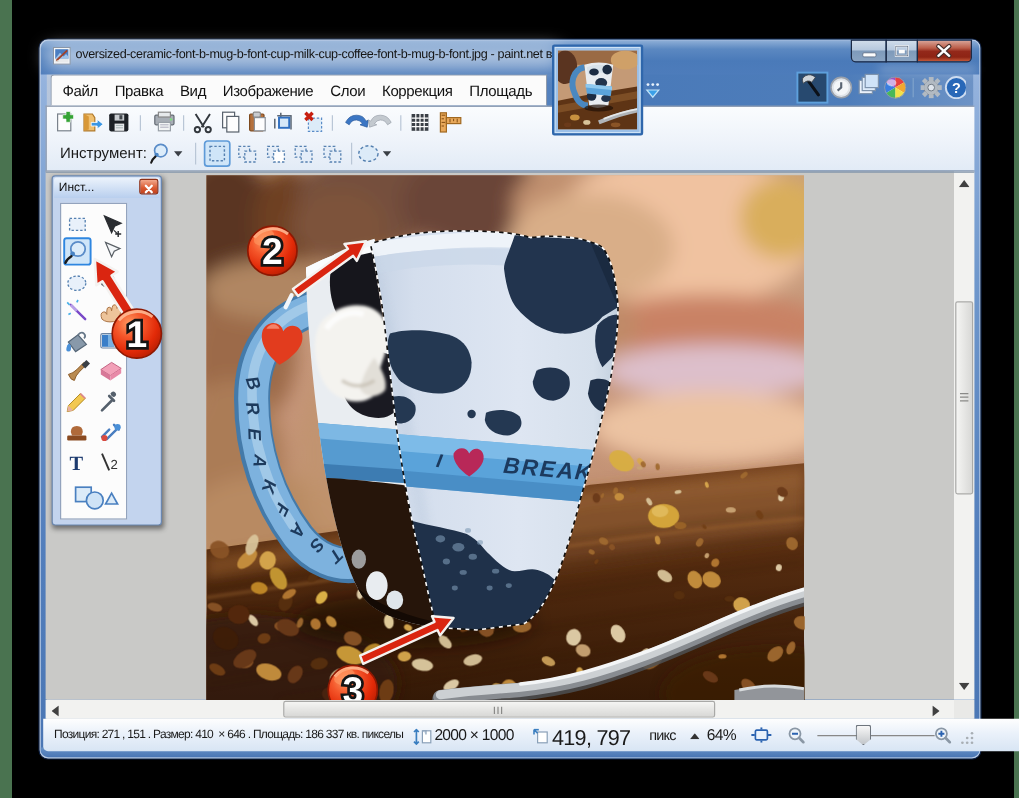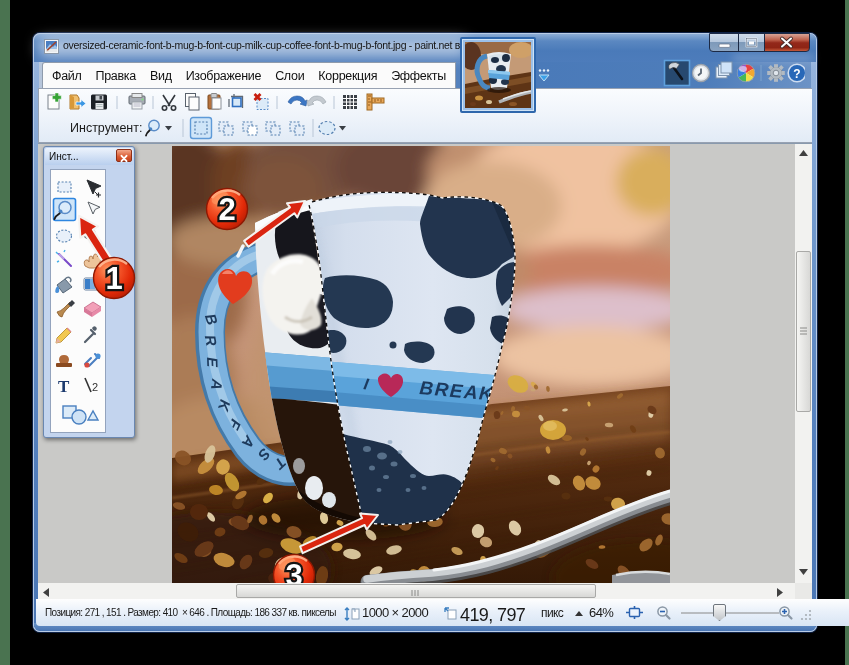--- a/index.html
+++ b/index.html
@@ -24,21 +24,21 @@
 .mi{font-size:12.5px;color:#111;padding:0 7px;letter-spacing:-0.3px;}
 
 #thumbtab{left:427px;top:4px;width:72px;height:72px;border:2px solid #2f67ac;border-radius:2px;background:#9cc0e8;box-shadow:inset 0 0 0 1px #cfe3f6;z-index:6;}
 #thumbimg{left:3px;top:3px;width:66px;height:66px;}
 #tabmore{left:504px;top:35px;width:14px;height:14px;}
 
 #utilicons{left:627px;top:26px;width:145px;height:30px;}
 
 #toolbar{left:5px;top:55px;width:774px;height:55px;background:linear-gradient(180deg,#fafcfe 0%,#eef3fa 55%,#e2ebf6 100%);border:1px solid #98a2b2;border-right:none;box-sizing:border-box;}
 #tb1{left:6px;top:3px;width:760px;height:22px;}
-#tb2{left:6px;top:27px;width:760px;height:24px;margin-left:20px;}
+#tb2{left:6px;top:27px;width:760px;height:24px;}
 #tooltext{position:absolute;left:5px;top:5px;font-size:12.5px;color:#1a1a1a;}
 
 #canvas{left:5px;top:110px;width:757px;height:440px;background:#c9c9c7;border-top:1px solid #8899ad;box-sizing:border-box;}
 #photo{left:134px;top:2px;width:498px;height:438px;}
 
 #vsb{left:762px;top:110px;width:17px;height:440px;background:#f2f2f0;border-top:1px solid #8899ad;box-sizing:border-box;}
 #vthumb{left:1px;top:107px;width:15px;height:161px;background:linear-gradient(90deg,#f5f5f3,#d8d8d6);border:1px solid #a9a9a7;border-radius:2px;box-sizing:border-box;}
 #hsb{left:5px;top:550px;width:757px;height:16px;background:#f2f2f0;}
 #hthumb{left:198px;top:1px;width:360px;height:14px;background:linear-gradient(180deg,#f5f5f3,#d8d8d6);border:1px solid #a9a9a7;border-radius:2px;box-sizing:border-box;}
 #sbcorner{left:762px;top:550px;width:17px;height:16px;background:#e9e9e7;}
@@ -84,21 +84,21 @@
             <path d="M17,4.5 L26,12.5 M26,4.5 L17,12.5" stroke="#fdfdfd" stroke-width="2" stroke-linecap="round"></path>
           </svg></div>
   </div>
   <div id="menubar" class="abs">
     <span class="mi">Файл</span>
         <span class="mi">Правка</span>
         <span class="mi">Вид</span>
         <span class="mi">Изображение</span>
         <span class="mi">Слои</span>
         <span class="mi">Коррекция</span>
-        <span class="mi">Эффекты</span>
+        <span class="mi">Площадь</span>
   </div>
   <div id="thumbtab" class="abs">
         <div id="thumbimg" class="abs"><svg width="66" height="66" viewBox="0 0 66 66">
     <rect width="66" height="66" fill="#c49a76"></rect>
     <rect x="0" y="0" width="66" height="12" fill="#9a6a44"></rect>
     <ellipse cx="6" cy="14" rx="10" ry="14" fill="#5a3420"></ellipse>
     <ellipse cx="56" cy="8" rx="12" ry="8" fill="#cfa068"></ellipse>
     <path d="M0,42 L30,36 L66,30 L66,66 L0,66 Z" fill="#5e3415"></path>
     <path d="M0,46 L66,34 L66,40 L0,52 Z" fill="#8a5a2c" opacity=".7"></path>
     <path d="M22,12 Q34,8 46,12 L42,46 Q32,50 26,46 Z" fill="#e8ecf0"></path>
@@ -576,21 +576,21 @@
         </svg>
   </div>
   <div id="sbcorner" class="abs"></div>
   <div id="statusbar" class="abs">
     <span class="st" style="left:9px">Позиция: 271 , 151 . Размер: 410&nbsp;&nbsp;× 646 . Площадь: 186 337 кв. пикселы</span>
     <svg class="abs" style="left:308px;top:8px" width="16" height="14" viewBox="0 0 16 14">
           <path d="M3,1 v12 M1,3 l2,-2 2,2 M1,11 l2,2 2,-2" stroke="#3a7ec0" stroke-width="1.4" fill="none"></path>
           <rect x="8" y="2" width="7" height="10" fill="#fff" stroke="#8aa0b8"></rect>
           <path d="M8,2 l3,0 0,3" fill="#d8e4f0" stroke="#8aa0b8"></path>
         </svg>
-    <span class="st" style="left:326px;top:6px;font-size:13px">1000 × 2000</span>
+    <span class="st" style="left:326px;top:6px;font-size:13px">2000 × 1000</span>
     <svg class="abs" style="left:408px;top:8px" width="14" height="13" viewBox="0 0 14 13">
           <rect x="4" y="3" width="8" height="9" fill="#fff" stroke="#8aa0b8"></rect>
           <path d="M1,1 l4,0 M1,1 l0,4 M1,1 l3,3" stroke="#3a7ec0" stroke-width="1.3"></path>
         </svg>
     <span class="st" style="left:424px;top:6px;font-size:18px">419, 797</span>
     <span class="st" style="left:505px;top:7px;font-size:12px">пикс</span>
     <svg class="abs" style="left:539px;top:12px" width="8" height="5" viewBox="0 0 8 5">
           <path d="M4,0 L8,5 L0,5 Z" fill="#333"></path>
         </svg>
     <span class="st" style="left:553px;top:6px;font-size:13px">64%</span>

